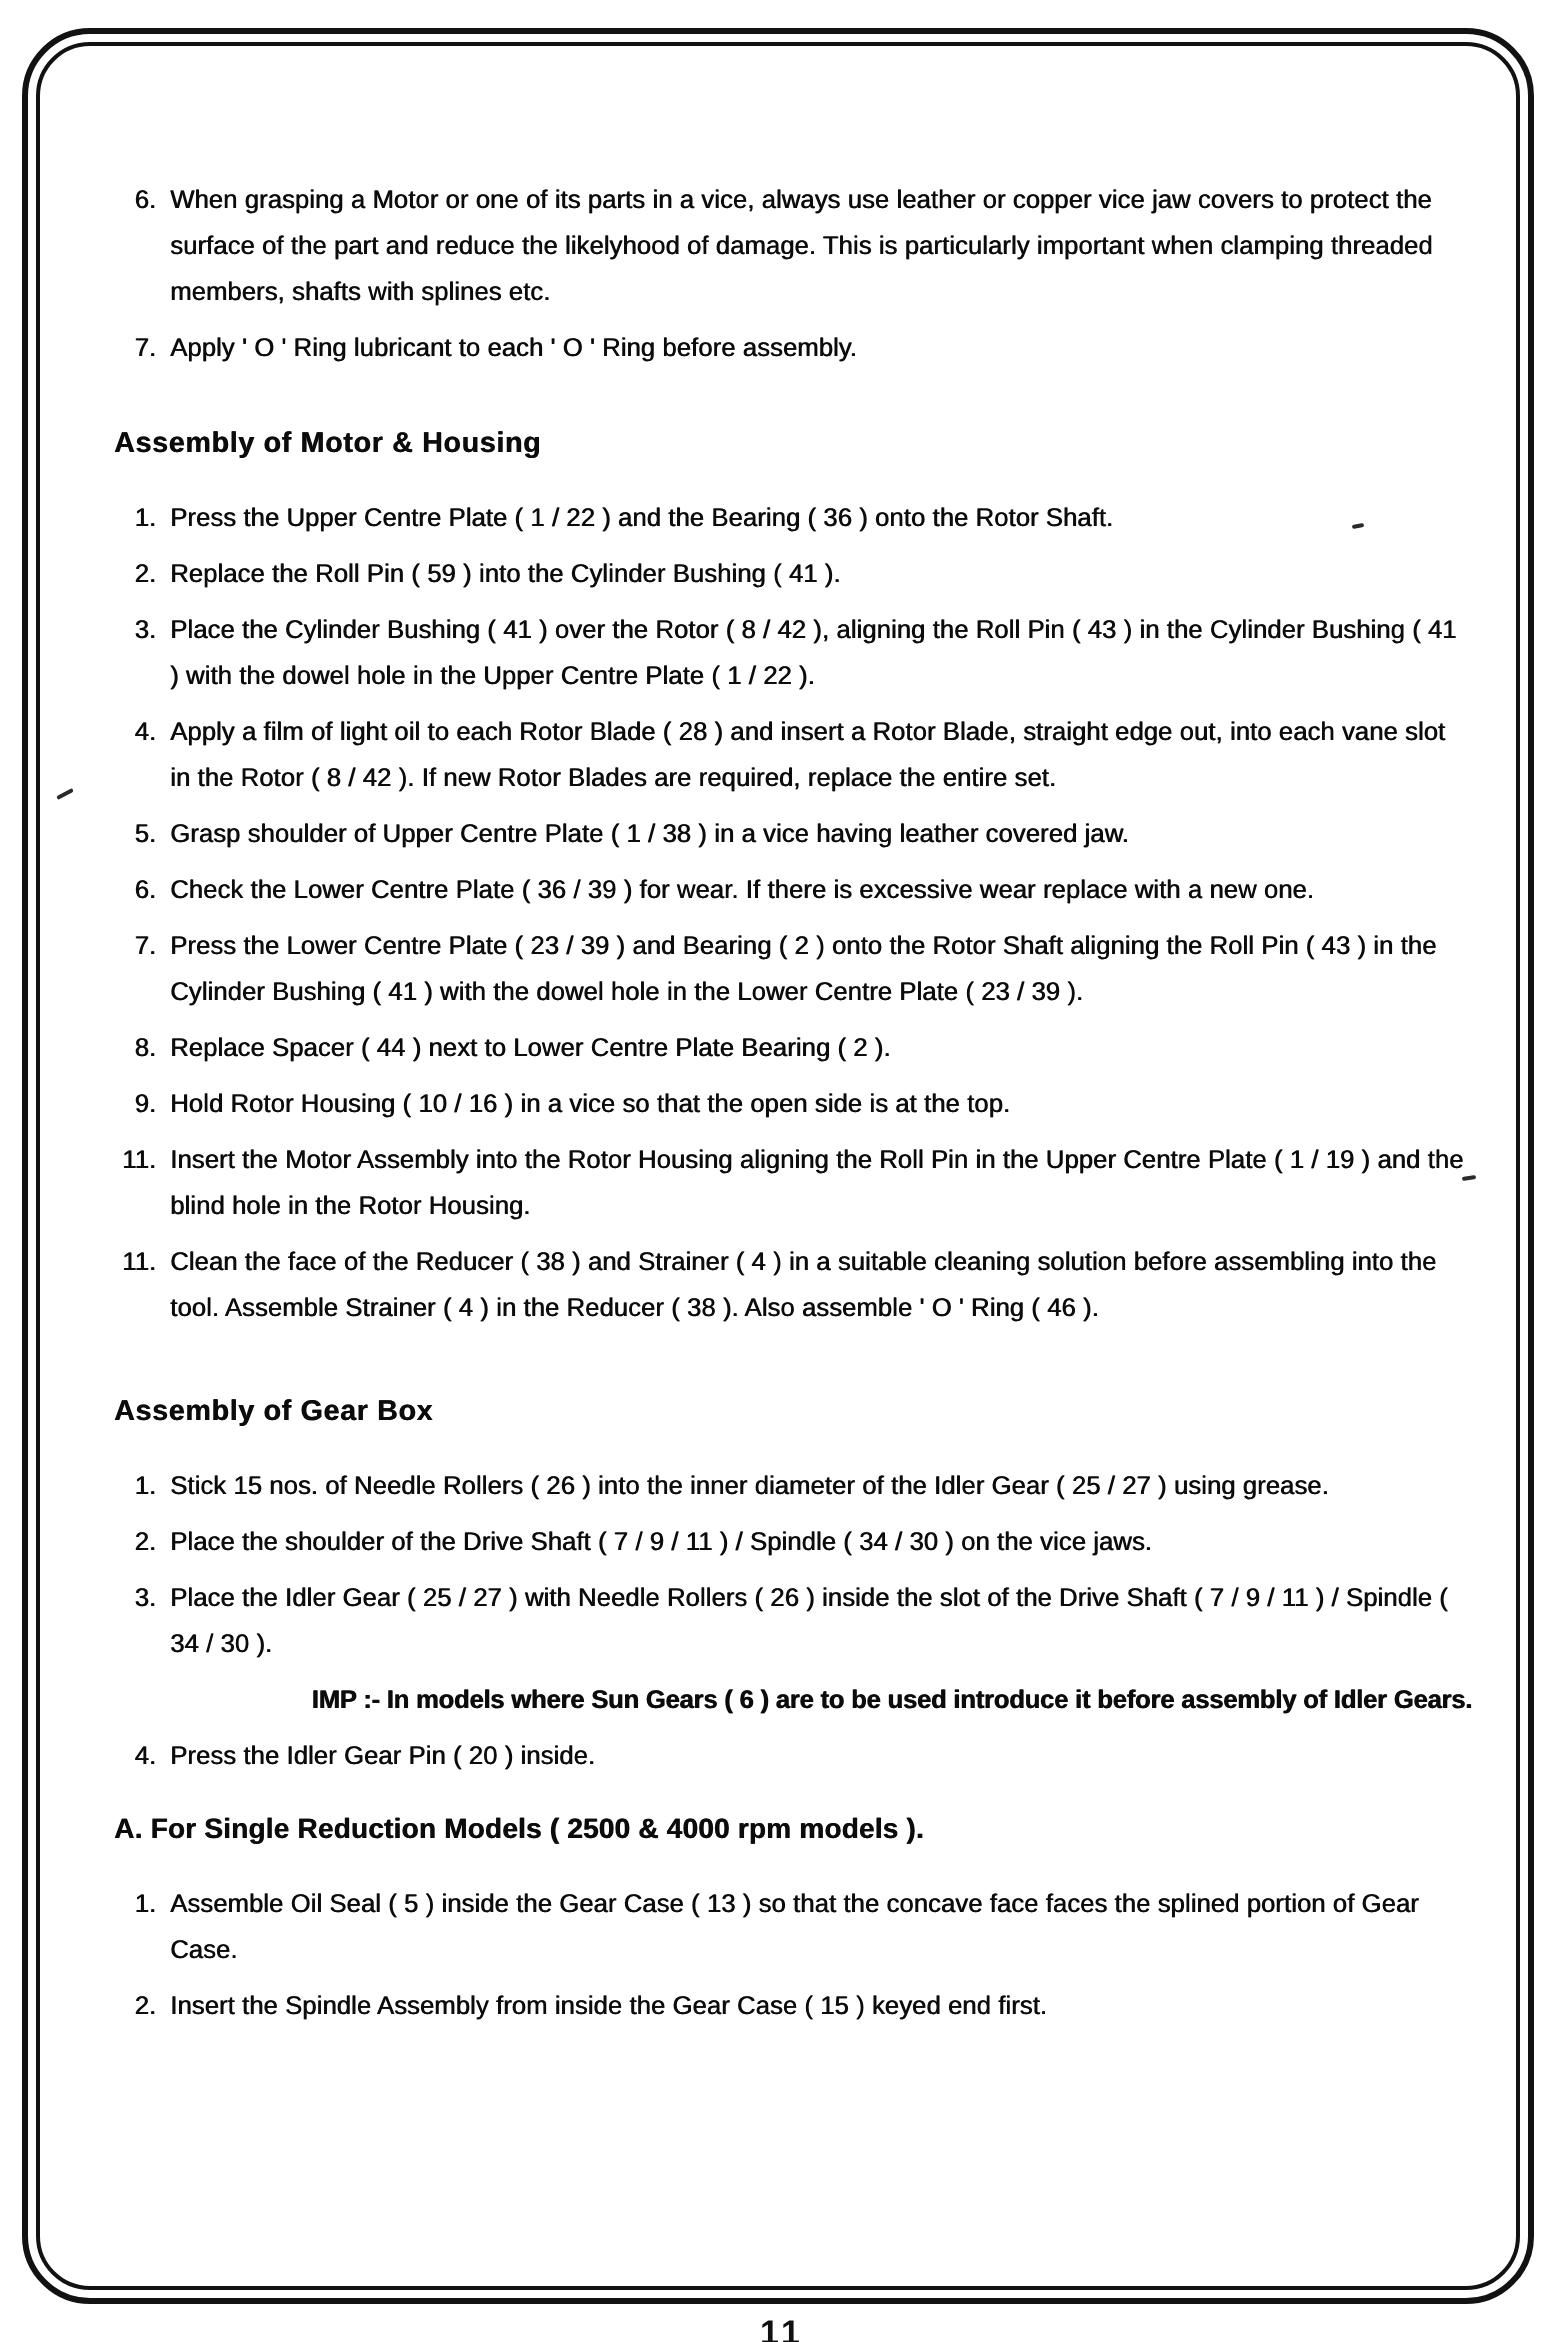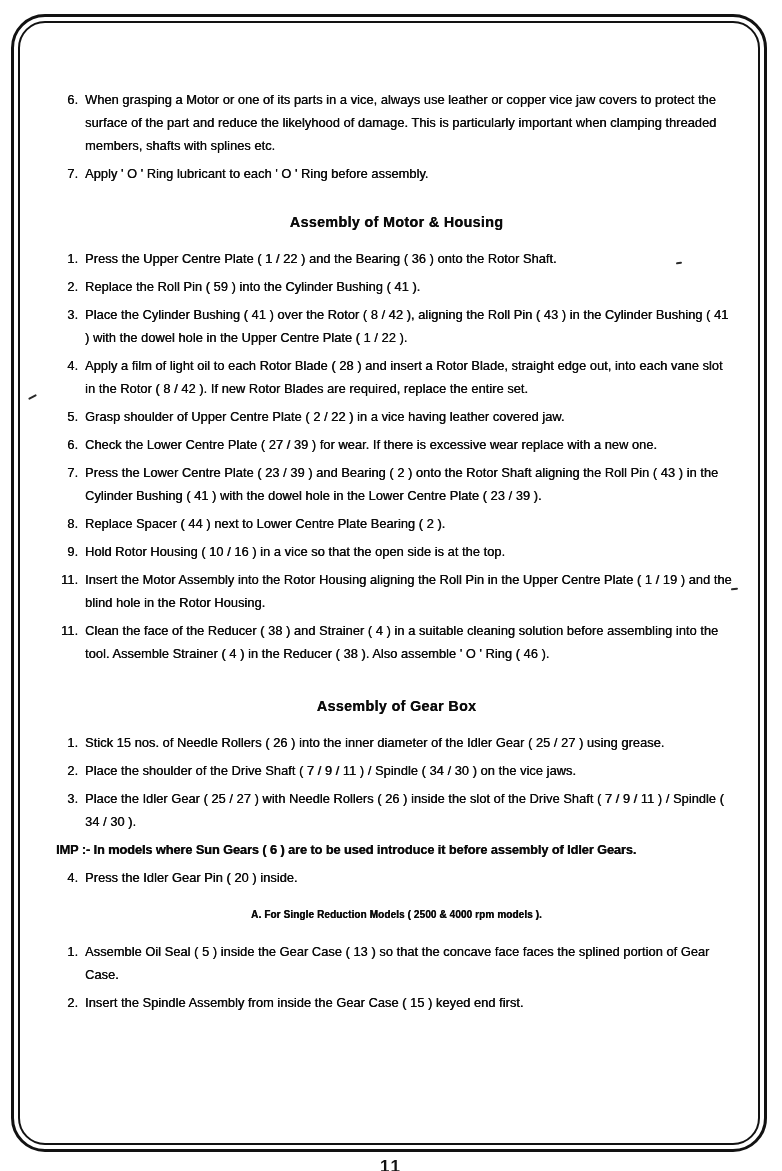--- a/index.html
+++ b/index.html
@@ -40,29 +40,29 @@
     white-space: nowrap;
   }
   .li .txt { flex: 1; }
   h2.section-heading {
     font-size: 14.3px;
     font-weight: bold;
     letter-spacing: 0.35px;
     margin: 26px 0 13px 9px;
     line-height: 23px;
     text-shadow: 0.3px 0 0 currentColor;
-    text-align: center;
   }
   h2.gear { margin-top: 30px; }
-  h2.single { margin-top: 14px; margin-bottom: 14px; font-size: 10px; letter-spacing: 0.1px; }
+  h2.single { margin-top: 14px; margin-bottom: 14px; font-size: 14px; letter-spacing: 0.1px; }
   .imp {
     font-weight: bold;
     margin: 0 0 5px 8px;
     white-space: nowrap;
     letter-spacing: -0.1px;
+    text-align: right;
   }
   .page-number {
     position: absolute;
     left: 0; right: 0;
     top: 1157px;
     text-align: center;
     font-size: 17px;
     font-weight: bold;
     letter-spacing: 2px;
     color: #111;
@@ -107,25 +107,25 @@
   <div class="li">
     <span class="num">3.</span>
     <span class="txt">Place the Cylinder Bushing ( 41 ) over the Rotor ( 8 / 42 ), aligning the Roll Pin ( 43 ) in the Cylinder Bushing ( 41 ) with the dowel hole in the Upper Centre Plate ( 1 / 22 ).</span>
   </div>
   <div class="li">
     <span class="num">4.</span>
     <span class="txt">Apply a film of light oil to each Rotor Blade ( 28 ) and insert a Rotor Blade, straight edge out, into each vane  slot in the Rotor ( 8 / 42 ). If new Rotor Blades are required, replace the entire set.</span>
   </div>
   <div class="li">
     <span class="num">5.</span>
-    <span class="txt">Grasp shoulder of Upper Centre Plate ( 2 / 22 ) in a vice having leather covered jaw.</span>
+    <span class="txt">Grasp shoulder of Upper Centre Plate ( 1 / 38 ) in a vice having leather covered jaw.</span>
   </div>
   <div class="li">
     <span class="num">6.</span>
-    <span class="txt">Check the Lower Centre Plate ( 27 / 39 ) for wear. If there is excessive wear replace with a new one.</span>
+    <span class="txt">Check the Lower Centre Plate ( 36 / 39 ) for wear. If there is excessive wear replace with a new one.</span>
   </div>
   <div class="li">
     <span class="num">7.</span>
     <span class="txt">Press the Lower Centre Plate ( 23 / 39 ) and Bearing ( 2 ) onto the Rotor Shaft aligning the Roll Pin ( 43 ) in the Cylinder Bushing ( 41 ) with the dowel hole in the Lower Centre Plate ( 23 / 39 ).</span>
   </div>
   <div class="li">
     <span class="num">8.</span>
     <span class="txt">Replace Spacer ( 44 ) next to Lower Centre Plate Bearing ( 2 ).</span>
   </div>
   <div class="li">

